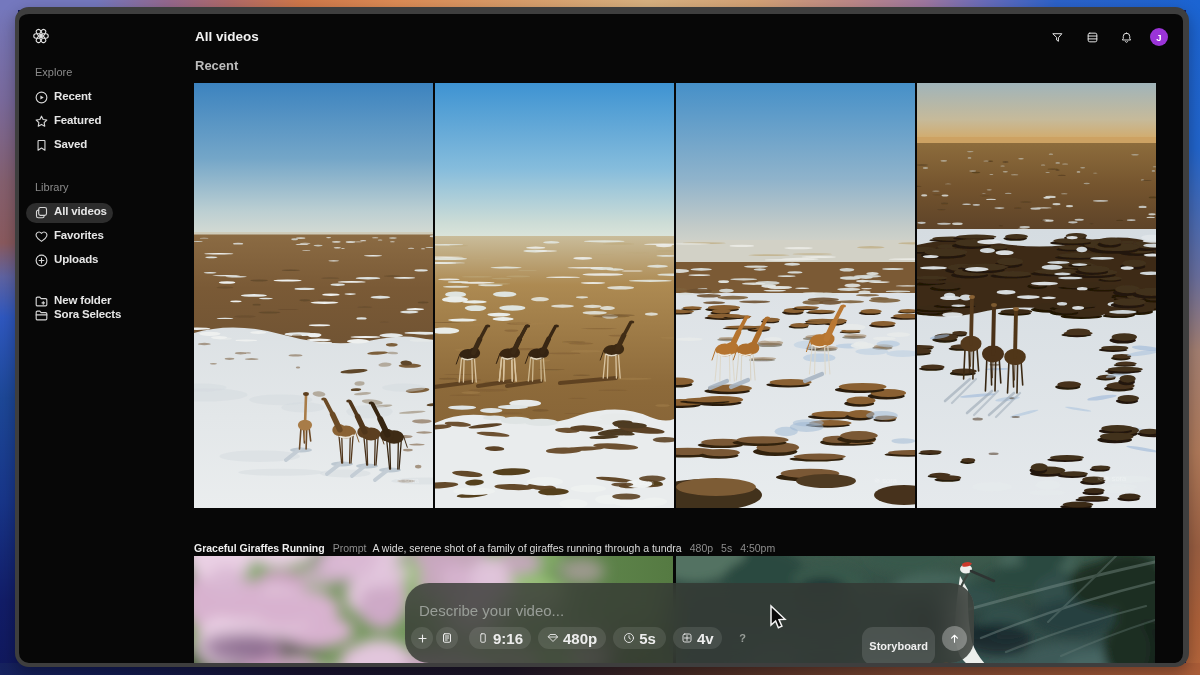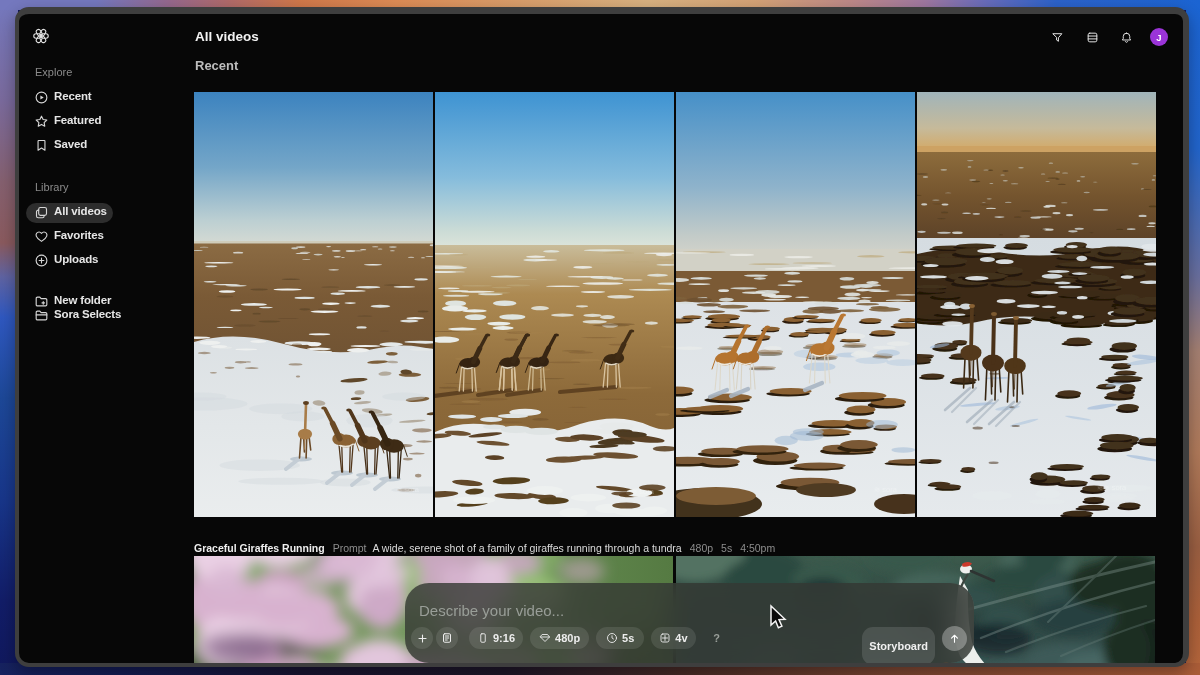--- a/index.html
+++ b/index.html
@@ -14,33 +14,33 @@
 .sb-label { position:absolute; left:16px; font-size:11px; color:#8b8b8b; font-weight:400; }
 .sb-item { position:absolute; left:15px; display:flex; gap:5px;
   font-size:11.5px; font-weight:700; color:#e6e6e6; white-space:nowrap; letter-spacing:-.15px; }
 .sb-item .ic { flex:none; color:#d6d6d6; }
 #pill { position:absolute; left:7px; top:189px; width:87px; height:20px; background:#2d2d2d; border-radius:10px; }
 #title { position:absolute; left:176px; top:15px; font-size:13.5px; font-weight:700; color:#f2f2f2; }
 #today { position:absolute; left:176px; top:44px; font-size:13px; font-weight:700; color:#bdbdbd; }
 .tico { position:absolute; top:17px; color:#e8e8e8; }
 #avatar { position:absolute; left:1131px; top:14px; width:18px; height:18px; border-radius:50%;
   background:#9b34d8; color:#fff; font-size:9.5px; font-weight:700; display:flex; align-items:center; justify-content:center; }
-#row1 { position:absolute; left:175px; top:78px; display:flex; gap:2px; }
+#row1 { position:absolute; left:175px; top:69px; display:flex; gap:2px; }
 #row1 svg, #row2 svg { display:block; }
 #caption { position:absolute; left:175px; top:500px; font-size:10.5px; color:#8d8d8d; white-space:nowrap;margin-top:28px; }
 #caption b { color:#efefef; font-weight:700; } #caption .pt { color:#dcdcdc; font-weight:400; }
 #row2 { position:absolute; left:175px; top:542px; display:flex; gap:3px; }
 #bar { position:absolute; left:386px; top:569px; width:569px; height:80px; border-radius:24px;
   background:rgba(52,56,51,.8); backdrop-filter:blur(14px); }
 #bar .ph { position:absolute; left:14px; top:19px; font-size:15px; color:#999e98; }
 .brow { position:absolute; left:6px; top:44px; height:22px; display:flex; align-items:center; gap:7px; }
 .cbtn { width:22px; height:22px; border-radius:50%; background:rgba(255,255,255,.1); color:#ededed;
   display:flex; align-items:center; justify-content:center; flex:none; }
 .pbtn { height:22px; border-radius:11px; background:rgba(255,255,255,.1); color:#ededed;
-  display:flex; align-items:center; gap:4px; padding:0 8px; font-size:11px; font-weight:700; flex:none; }
+  display:flex; align-items:center; gap:4px; padding:0 8px; font-size:15px; font-weight:700; flex:none; }
 .qm { width:20px; height:20px; color:#9a9f9a; font-size:11px; font-weight:700; display:flex; align-items:center; justify-content:center; }
 #sbd { position:absolute; right:39px; top:44px; height:38px; border-radius:11px; background:rgba(255,255,255,.12);
   color:#f0f0f0; font-size:11px; font-weight:700; display:flex; align-items:center; padding:0 7px; }
 #up { position:absolute; right:7px; top:43px; width:25px; height:25px; border-radius:50%;
   background:rgba(255,255,255,.3); color:#fff; display:flex; align-items:center; justify-content:center; }
 #cursor { position:absolute; left:766px; top:604px; }
 .ic { display:block; }
 </style></head><body>
 <div class="strip" id="sl"></div>
 <div class="strip" id="sr"></div>

